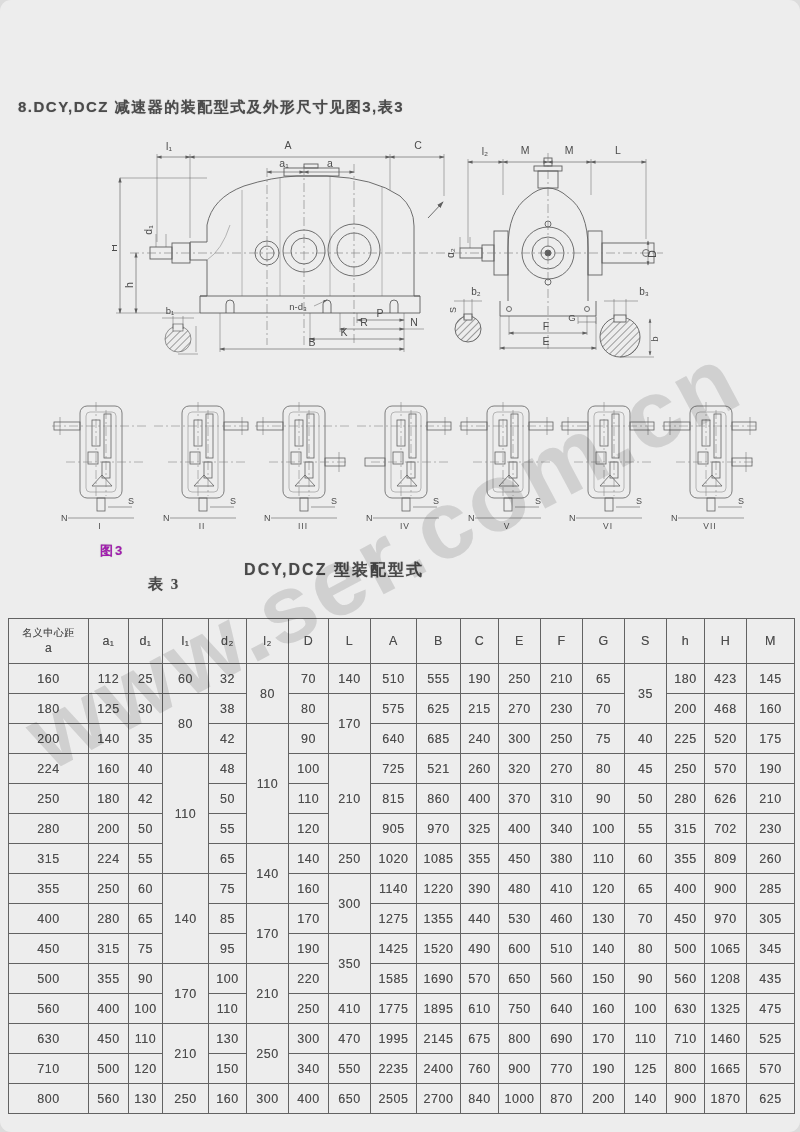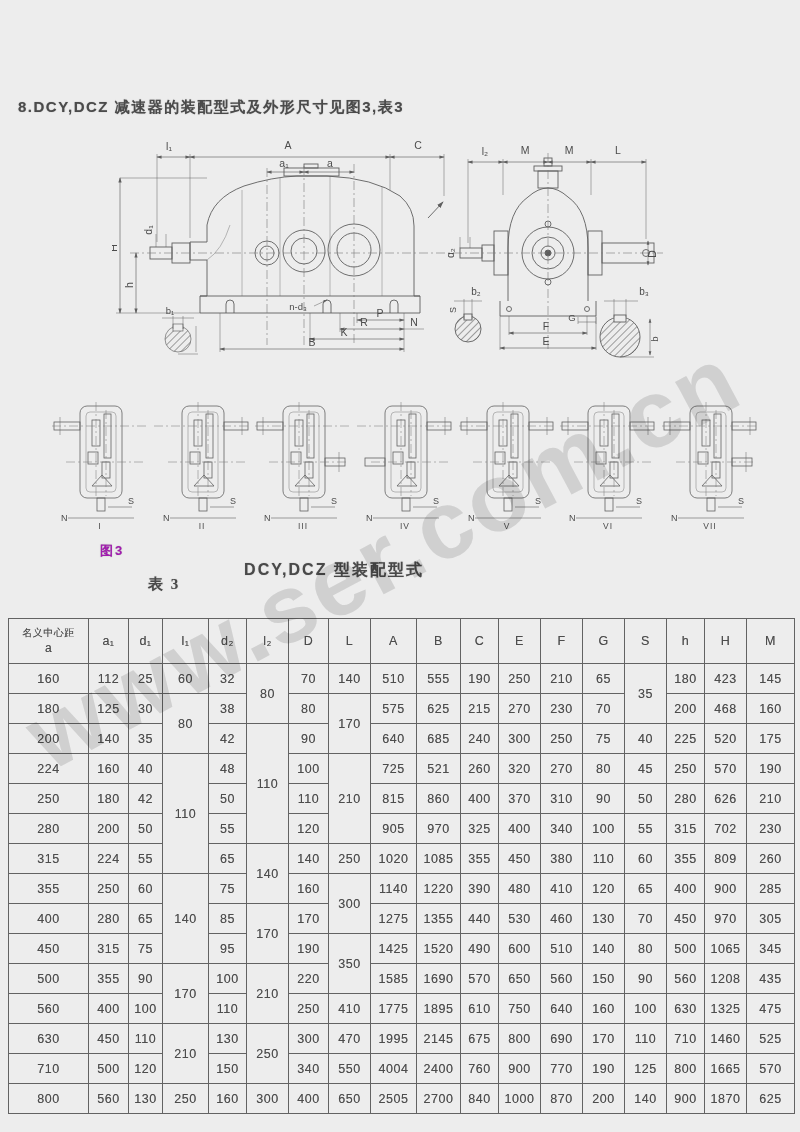--- a/index.html
+++ b/index.html
@@ -1,19 +1,19 @@
 <!DOCTYPE html>
 <html><head>
 <meta charset="utf-8">
 <style>
   html,body{margin:0;padding:0;background:#dcdcdc;}
   .page{
     position:relative;width:800px;height:1132px;margin:0 auto;
     background:#ededed;overflow:hidden;
-    font-family:"Liberation Sans","DejaVu Sans",sans-serif;color:#4a4a4a;
+    font-family:"Liberation Sans","DejaVu Sans",sans-serif;color:#4a4a4a;border-radius:11px;
   }
   .doc-title{
     position:absolute;left:18px;top:98px;width:560px;
     font-size:15px;font-weight:bold;letter-spacing:1.5px;color:#4b4b4b;
     text-shadow:0 0 1px rgba(90,90,90,.55);
   }
   .fig-front{position:absolute;left:112px;top:130px;}
   .fig-side{position:absolute;left:448px;top:133px;}
   .types-row{
     position:absolute;left:52px;top:400px;width:706px;height:132px;
@@ -782,21 +782,21 @@
           <td>1460</td>
           <td>525</td>
         </tr>
         <tr>
           <td>710</td>
           <td>500</td>
           <td>120</td>
           <td>150</td>
           <td>340</td>
           <td>550</td>
-          <td>4004</td>
+          <td>2235</td>
           <td>2400</td>
           <td>760</td>
           <td>900</td>
           <td>770</td>
           <td>190</td>
           <td>125</td>
           <td>800</td>
           <td>1665</td>
           <td>570</td>
         </tr>

